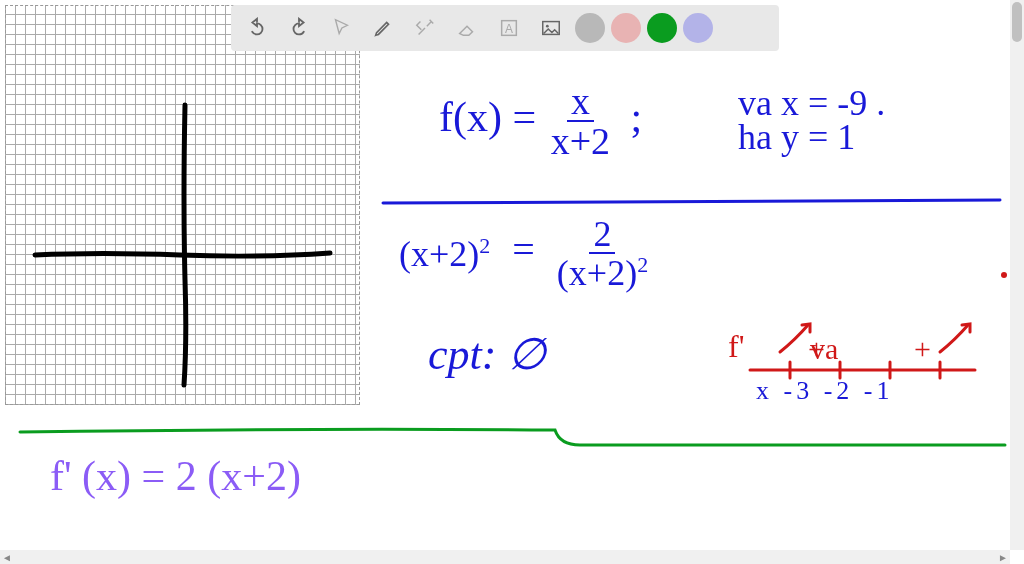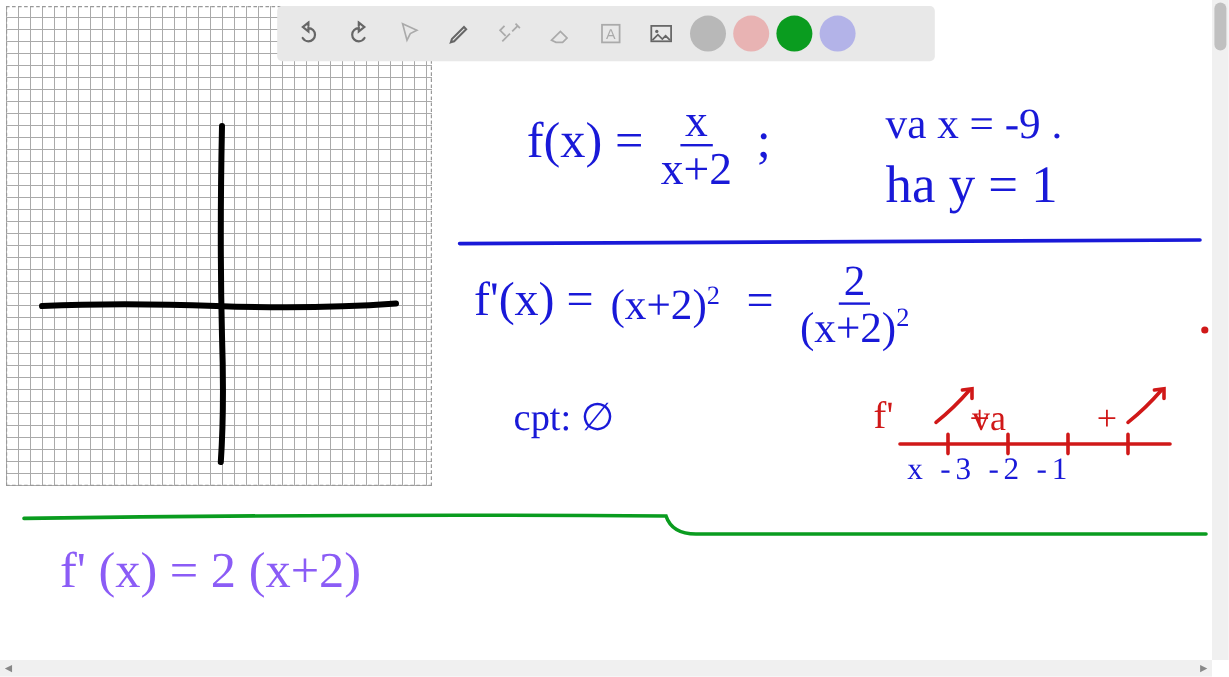--- a/index.html
+++ b/index.html
@@ -145,35 +145,34 @@
 
 <div class="handwriting blue" style="top:82px; left:439px; font-size:42px;">
   <span>f(x) =</span>
   <span class="fraction" style="font-size:38px;">
     <span class="num">x</span>
     <span class="den">x+2</span>
   </span>
   <span style="margin-left:6px;">;</span>
 </div>
 <div class="handwriting blue" style="top:82px; left:738px; font-size:36px;">va x = -9 .</div>
-<div class="handwriting blue" style="top:128px; left:738px; font-size:44px;">ha y = 1</div>
+<div class="handwriting blue" style="top:116px; left:738px; font-size:36px;">ha y = 1</div>
 
 <div class="handwriting blue" style="top:216px; left:395px; font-size:40px;">
-  <span>f'(x) =</span>
   <span class="fraction" style="font-size:36px;">
     <span class="den"><span>(x+2)</span><sup style="font-size:22px;">2</sup></span>
   </span>
   <span style="margin:0 8px;">=</span>
   <span class="fraction" style="font-size:36px;">
     <span class="num">2</span>
     <span class="den"><span>(x+2)</span><sup style="font-size:22px;">2</sup></span>
   </span>
 </div>
 
-<div class="handwriting blue" style="top:328px; left:428px; font-size:32px;">cpt: ∅</div>
+<div class="handwriting blue" style="top:328px; left:428px; font-size:44px;font-style:italic;">cpt: ∅</div>
 
 <div class="handwriting red" style="top:328px; left:728px; font-size:32px;">f'</div>
 <div class="handwriting red" style="top:332px; left:808px; font-size:30px;">+</div>
 <div class="handwriting red" style="top:332px; left:810px; font-size:30px;">va</div>
 <div class="handwriting red" style="top:332px; left:914px; font-size:30px;">+</div>
 <div class="handwriting blue" style="top:376px; left:756px; font-size:26px; letter-spacing:4px;">x -3 -2 -1</div>
 
 <div class="handwriting green" style="top:452px; left:50px; font-size:42px;">f' (x) = 2 (x+2)</div>
 
 <div class="toolbar">

